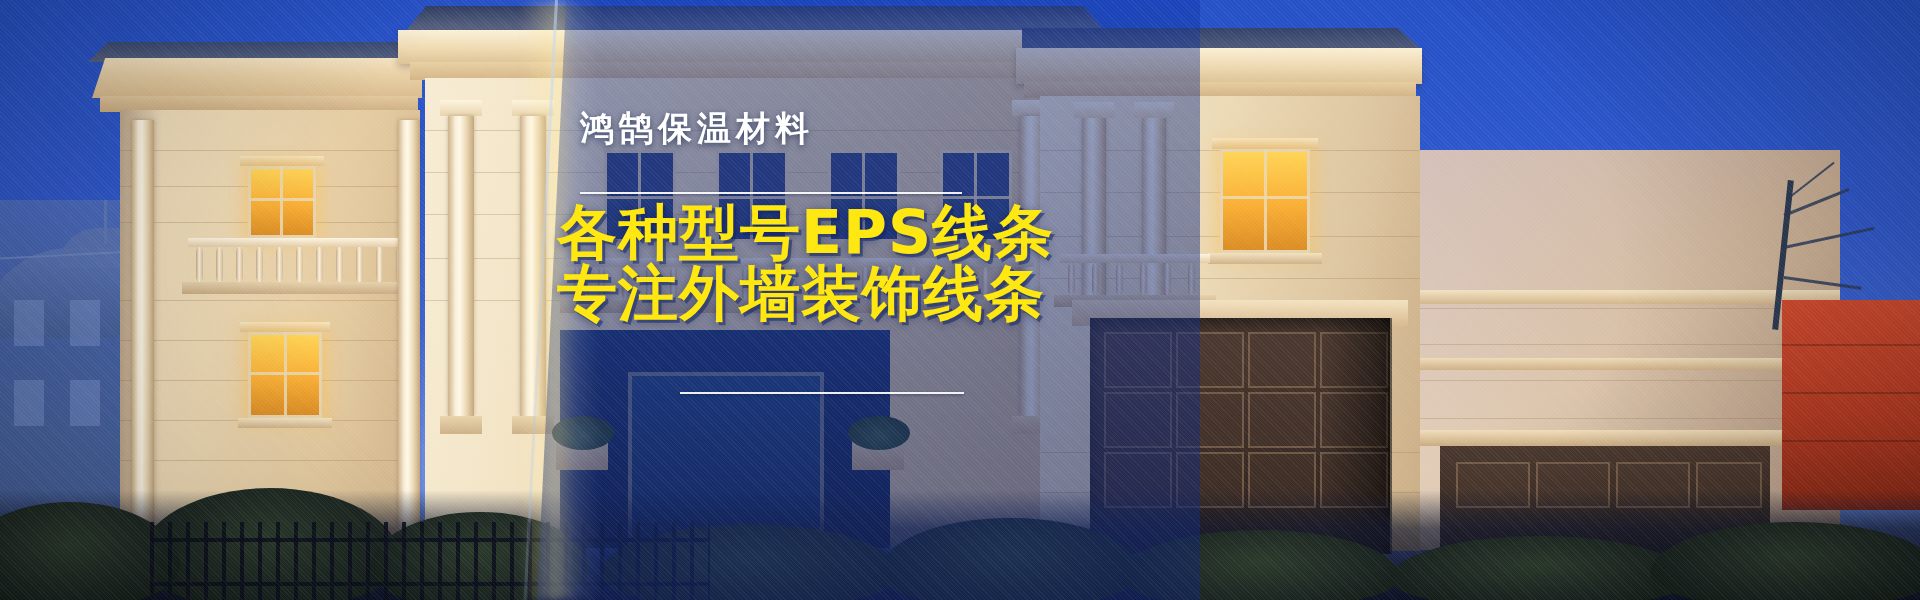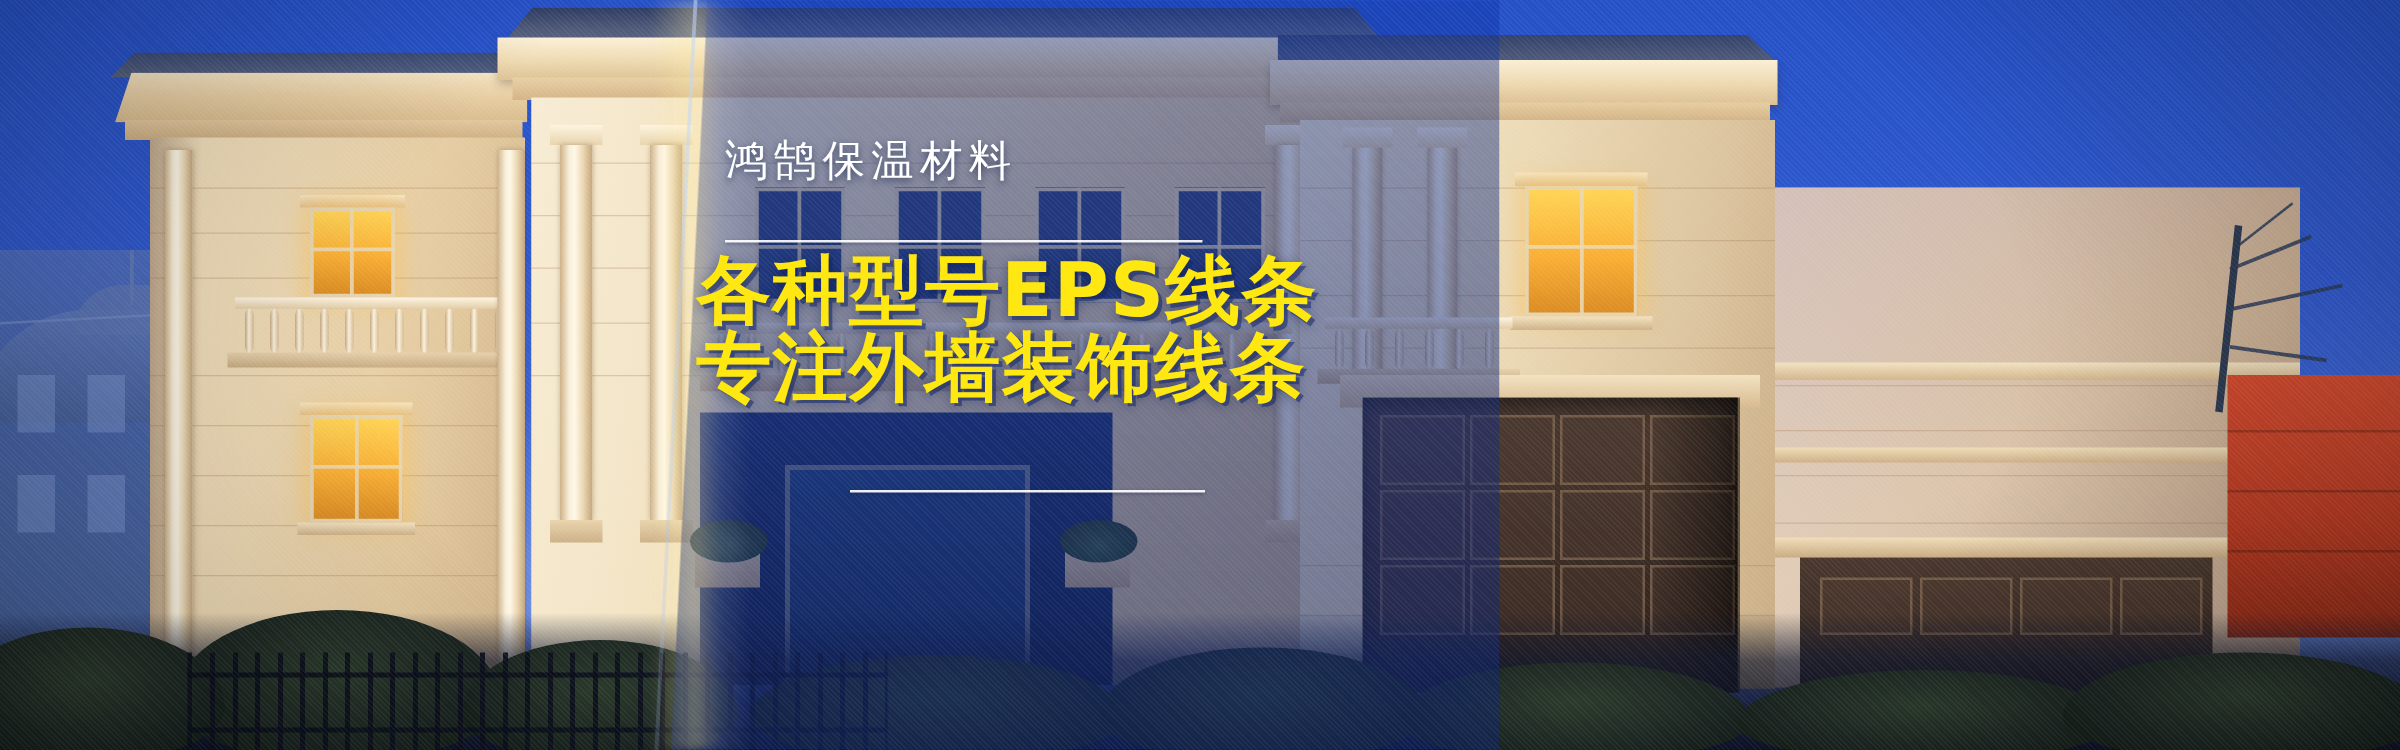--- a/index.html
+++ b/index.html
@@ -290,21 +290,21 @@
   }
 
   
   .text-wrap{
     position:absolute;left:0;top:0;width:1920px;height:600px;
     pointer-events:none;
   }
   .t-brand{
     position:absolute;left:580px;top:106px;
     font-size:34px;letter-spacing:5px;color:#ffffff;
-    font-weight:400;
+    font-weight:700;
     text-shadow:0 2px 6px rgba(0,20,60,.60);
     white-space:nowrap;
   }
   .rule{
     position:absolute;
     height:2px;background:#ffffff;opacity:.92;
     box-shadow:0 1px 3px rgba(0,20,60,.45);
   }
   .rule-top{left:580px;top:192px;width:382px;}
   .rule-bottom{left:680px;top:392px;width:284px;}

